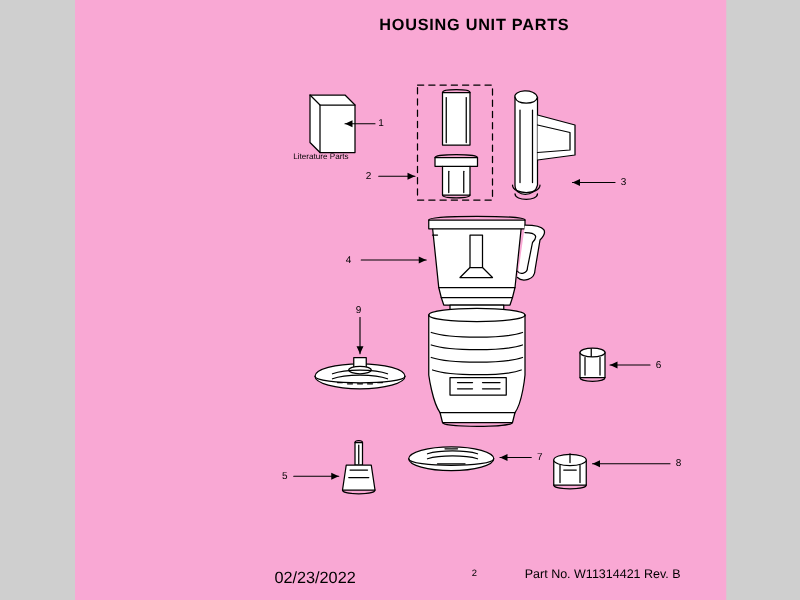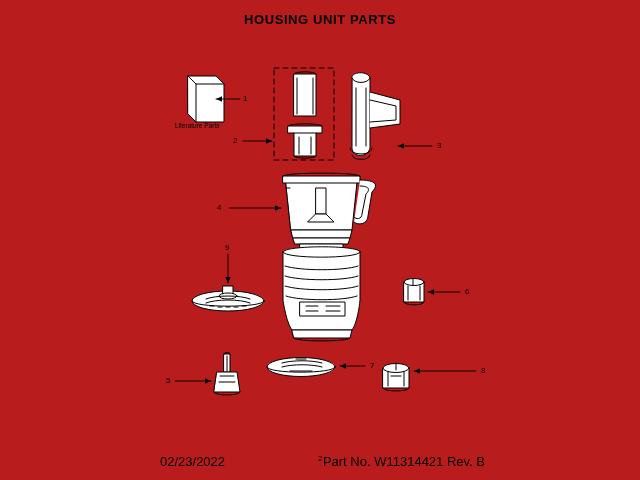--- a/index.html
+++ b/index.html
@@ -2,23 +2,23 @@
 <html><head>
 <meta charset="utf-8">
 <style>
   html, body {
     margin: 0;
     padding: 0;
     background: #cfcfcf;
   }
   #page {
     position: relative;
-    width: 640px;
+    width: 521px;
     height: 480px;
-    background: #b91c1c;
+    background: #f9a8d4;
     margin: 0 auto;
     overflow: hidden;
     font-family: "Liberation Sans", sans-serif;
     color: #000000;
   }
   #title {
     position: absolute;
     top: 12px;
     left: 0;
     width: 640px;
@@ -41,21 +41,21 @@
   #footer {
     position: absolute;
     left: 0;
     bottom: 0;
     width: 640px;
     height: 34px;
     border-top: 0px solid #000;
   }
   #footer .fl { position: absolute; left: 160px; top: 8px; font-size: 13px; }
   #footer .fc { position: absolute; left: 0; width: 640px; text-align: center; top: 8px; font-size: 7.5px; }
-  #footer .fr { position: absolute; right: 155px; top: 8px; font-size: 13px; margin-left: 20px; }
+  #footer .fr { position: absolute; right: 155px; top: 8px; font-size: 10px; margin-left: 20px; }
   svg { display: block; }
   #art { position: absolute; left: 0; top: 0; }
 </style>
 </head>
 <body>
 
 <div id="page">
 
   <div id="title">HOUSING UNIT PARTS</div>
 

